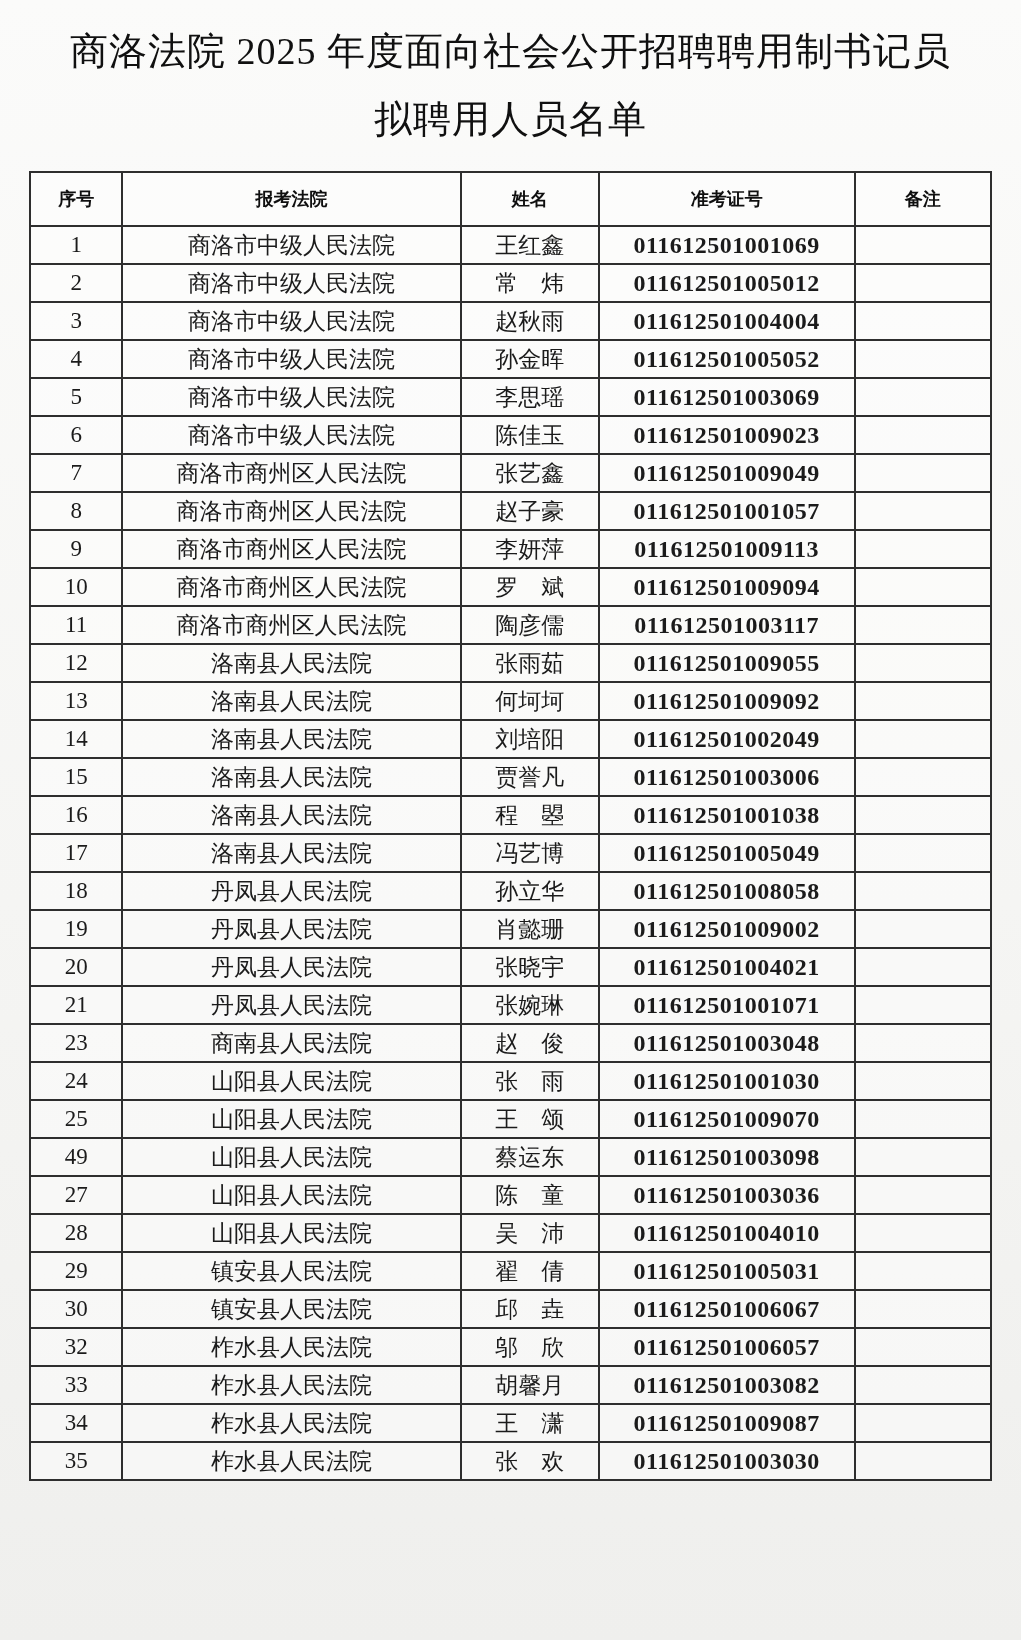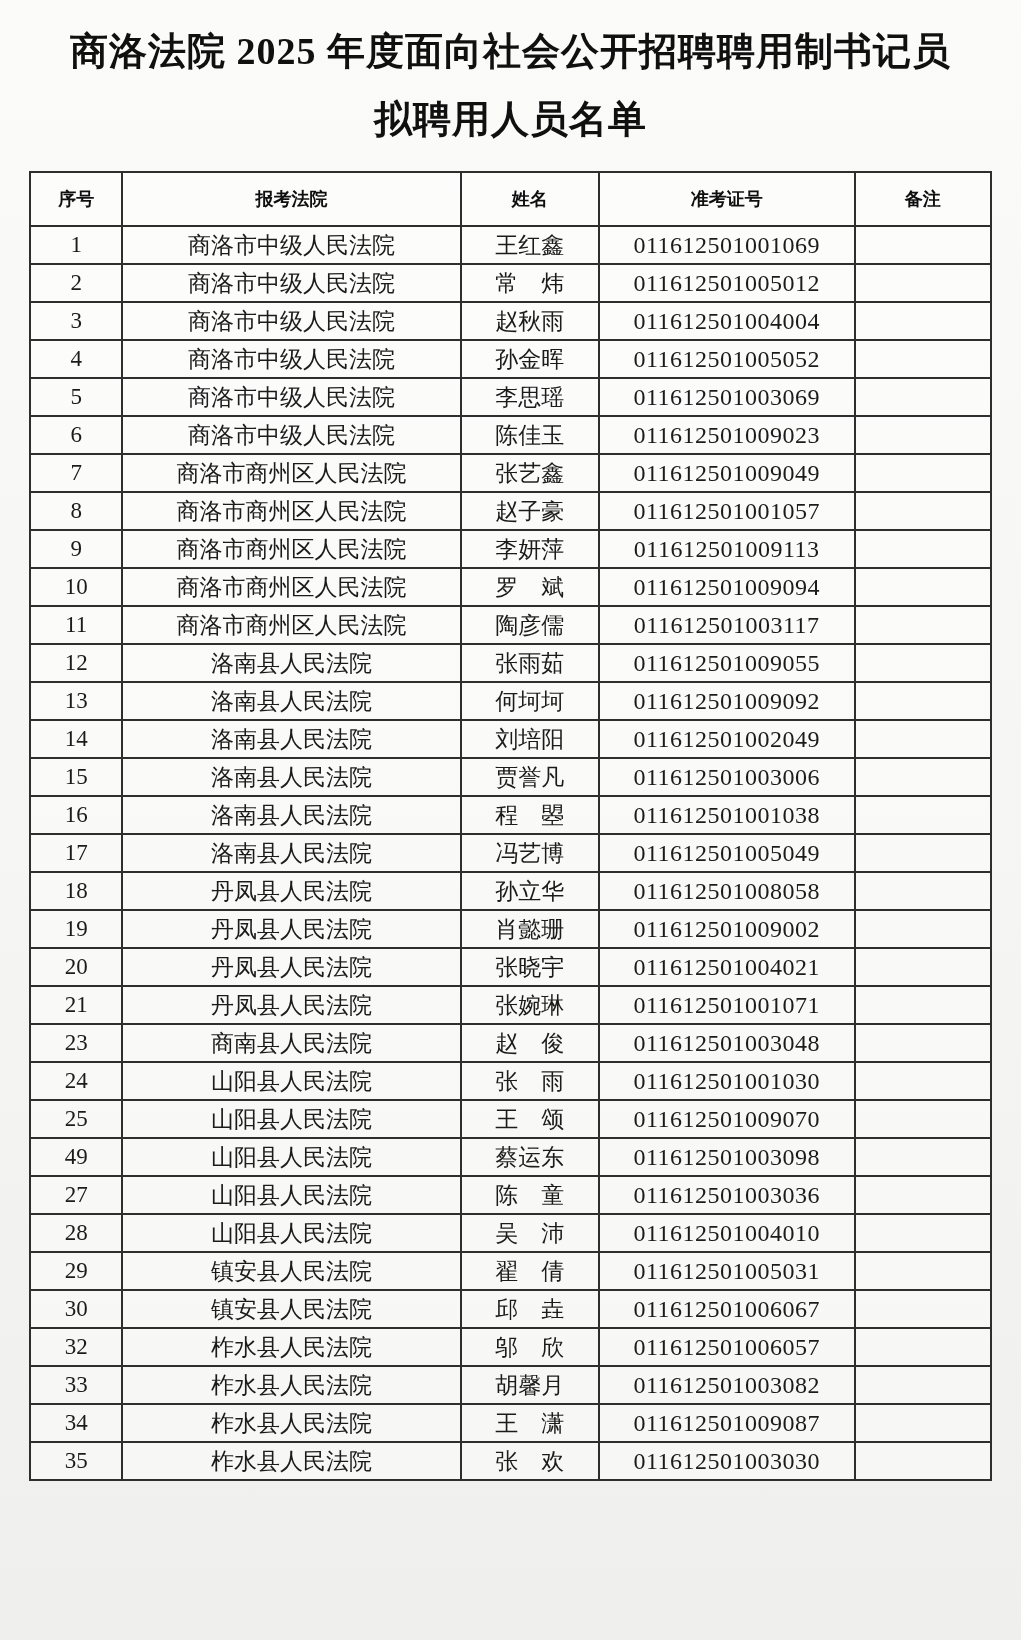--- a/index.html
+++ b/index.html
@@ -15,21 +15,21 @@
     overflow: hidden;
   }
   .page {
     width: 1021px;
     height: 1640px;
     box-sizing: border-box;
     padding-top: 20px;
   }
   .title {
     text-align: center;
-    font-weight: 700;
+    font-weight: 400;
     font-size: 38px;
     line-height: 1.15;
     letter-spacing: 1px;
     color: #101010;
   }
   .title-line1 { margin: 10px 30px 0 30px; }
   .title-line2 { margin: 24px 30px 0 30px; }
   table.roster {
     width: 963px;
     margin: 30px auto 0 auto;
@@ -59,20 +59,21 @@
   td {
     height: 36px;
     font-size: 23px;
     font-weight: 400;
     color: #1b1b1b;
   }
   td.cell-ticket {
     font-size: 24px;
     letter-spacing: 0.5px;
     font-family: "Liberation Serif", "DejaVu Serif", serif;
+    font-weight: bold;
   }
 </style>
 </head>
 <body>
 
 <div class="page">
 
   <div class="title title-line1">商洛法院 2025 年度面向社会公开招聘聘用制书记员</div>
 
   <div class="title title-line2">拟聘用人员名单</div>

